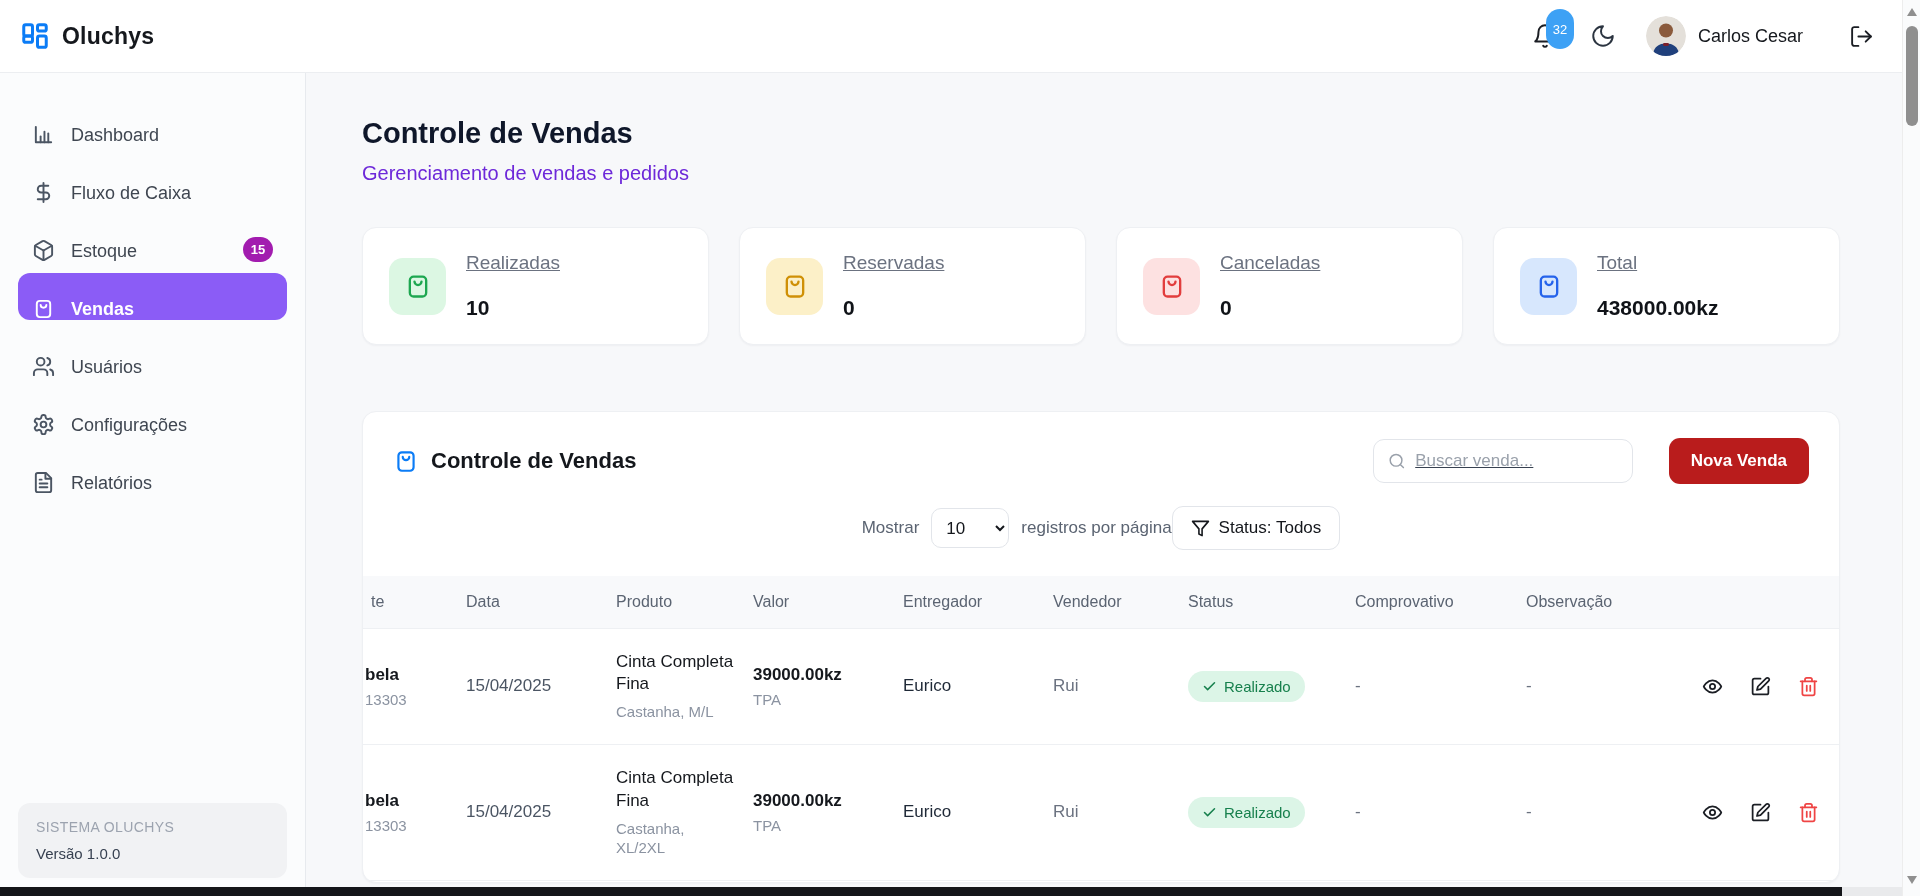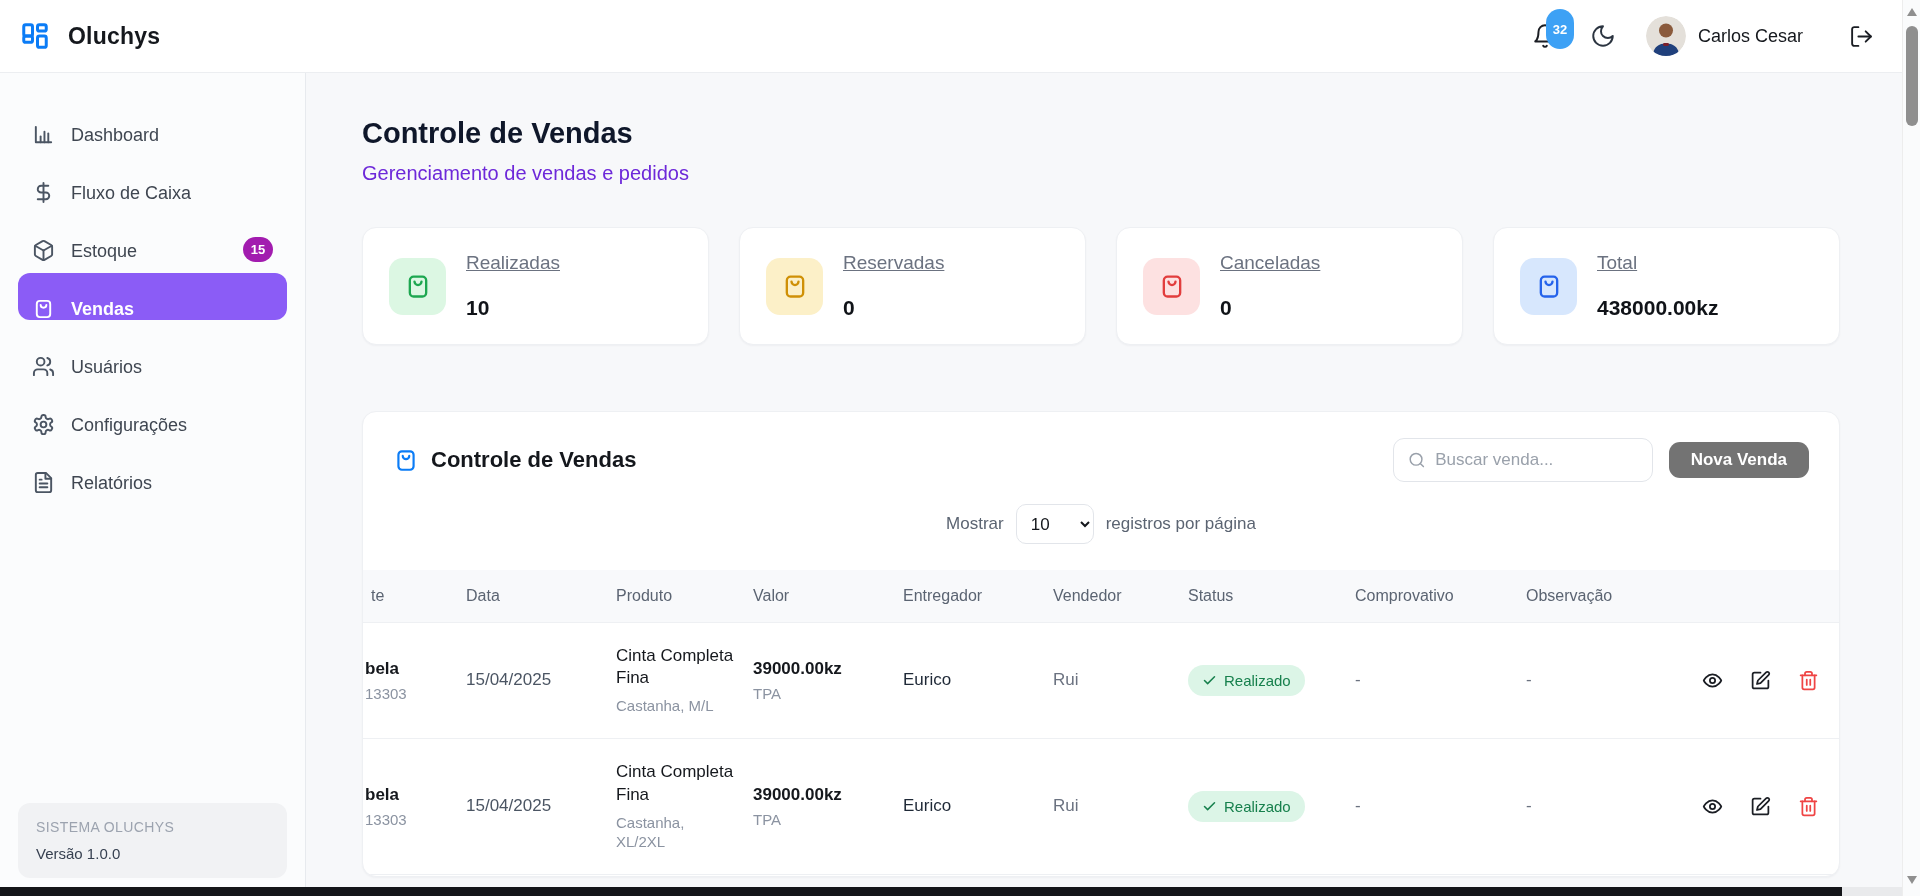--- a/index.html
+++ b/index.html
@@ -1,27 +1,27 @@
 <!DOCTYPE html>
 <html><head>
 <meta charset="utf-8">
 <style>
   * { margin:0; padding:0; box-sizing:border-box; }
   html,body { width:1920px; height:896px; overflow:hidden; }
   body { font-family:"Liberation Sans","DejaVu Sans",sans-serif; background:#f7f8fa; color:#111827; position:relative; }
 
   
   .topbar { position:absolute; top:0; left:0; width:1920px; height:73px; background:#ffffff; border-bottom:1px solid #eceef1; display:flex; align-items:center; justify-content:space-between; padding:0 46px 0 20px; z-index:5; }
-  .brand { display:flex; align-items:center; gap:18px; }
+  .brand { display:flex; align-items:center; gap:12px; }
   .brand .logo { color:#0b7cf6; display:flex; }
   .brand .name { font-size:23px; font-weight:bold; color:#15181d; letter-spacing:.2px; }
   .top-actions { display:flex; align-items:center; gap:30px; }
   .bell-wrap { position:relative; width:30px; height:30px; display:flex; align-items:center; justify-content:center; cursor:pointer; }
   .bell-wrap svg { color:#1b1e24; }
-  .notif-badge { position:absolute; top:-12px; right:-14px; min-width:28px; height:40px; padding:0 4px; background:#3da1f5; color:#fff; font-size:13px; font-weight:bold; border-radius:14px; display:flex; align-items:center; justify-content:center; }
+  .notif-badge { position:absolute; top:-12px; right:-14px; min-width:28px; height:40px; padding:0 4px; background:#3da1f5; color:#fff; font-size:13px; font-weight:normal; border-radius:14px; display:flex; align-items:center; justify-content:center; }
   .icon-btn { background:none; border:none; cursor:pointer; display:flex; align-items:center; color:#2b3440; padding:0; }
   .user-chip { display:flex; align-items:center; gap:12px; cursor:pointer; }
   .avatar { width:40px; height:40px; border-radius:50%; overflow:hidden; display:block; }
   .user-name { font-size:18px; color:#15181d; }
   .logout-btn { margin-left:16px; color:#1b1e24; }
 
   
   .sidebar { position:absolute; top:73px; left:0; width:306px; height:823px; background:#fbfcfd; border-right:1px solid #e7eaee; padding:26px 18px 18px 18px; display:flex; flex-direction:column; }
   .nav-item { display:flex; align-items:flex-end; gap:16px; height:47px; padding:0 14px; border-radius:12px; color:#3f4651; font-size:18px; cursor:pointer; margin-bottom:11px; position:relative; }
   .nav-item .nav-ic { display:flex; color:#4b5563; }
@@ -49,23 +49,23 @@
 
   
   .table-card { margin-top:66px; background:#fff; border:1px solid #eef0f3; border-radius:14px; box-shadow:0 1px 2px rgba(16,24,40,.04); overflow:hidden; }
   .tc-head { padding:26px 30px 0 30px; }
   .tc-row1 { display:flex; align-items:center; justify-content:space-between; }
   .tc-title-wrap { display:flex; align-items:center; gap:12px; }
   .tc-title-wrap .bag { color:#0b7cf6; display:flex; }
   .tc-title { font-size:22px; font-weight:bold; color:#14171c; }
   .tc-controls { display:flex; align-items:center; gap:16px; }
   .search-box { display:flex; align-items:center; gap:10px; width:260px; height:44px; border:1px solid #e2e5ea; border-radius:11px; padding:0 14px; background:#fff; color:#9aa1ab; }
-  .search-box input { border:none; outline:none; font-size:17px; width:100%; color:#374151; font-family:inherit; background:transparent; }
+  .search-box input { border:none; outline:none; font-size:17px; width:100%; color:#374151; font-family:inherit; background:transparent;text-decoration:underline; }
   .search-box input::placeholder { color:#9aa1ab; }
-  .btn-dark { background:#737373; color:#fff; border:none; border-radius:11px; height:36px; padding:0 22px; font-size:17px; font-weight:bold; cursor:pointer; font-family:inherit; }
+  .btn-dark { background:#b91c1c; color:#fff; border:none; border-radius:11px; height:46px; padding:0 22px; font-size:17px; font-weight:bold; cursor:pointer; font-family:inherit;margin-left:20px; }
   .tc-row2 { display:flex; align-items:center; justify-content:center; margin-top:22px; padding-bottom:26px; }
   .show-wrap { display:flex; align-items:center; gap:12px; font-size:17px; color:#5b6472; }
   .per-page { height:40px; border:1px solid #e2e5ea; border-radius:10px; font-size:17px; color:#14171c; padding:0 10px; background:#fff; font-family:inherit; width:78px; }
   .btn-status { display:flex; align-items:center; gap:9px; background:#fff; border:1px solid #e2e5ea; border-radius:11px; height:44px; padding:0 18px; font-size:17px; color:#14171c; cursor:pointer; font-family:inherit; }
 
   table.sales { width:100%; border-collapse:collapse; table-layout:fixed; }
   .sales thead th { background:#f8f9fb; font-size:16px; font-weight:normal; color:#5b6472; text-align:left; height:52px; padding:0 8px; white-space:nowrap; overflow:hidden; }
   .sales td { border-top:1px solid #eef0f3; padding:22px 8px; vertical-align:middle; font-size:17px; color:#1f2937; }
   .col-cliente { width:95px; }  .col-data { width:150px; } .col-produto { width:137px; }
   .col-valor { width:150px; } .col-entregador { width:150px; } .col-vendedor { width:135px; }
@@ -300,20 +300,26 @@
         </div>
       </div>
       <div class="tc-row2">
         <div class="show-wrap">
           <span>Mostrar</span>
           <select class="per-page">
             <option>10</option>
           </select>
           <span>registros por página</span>
         </div>
+        <button class="btn-status">
+          <svg width="19" height="19" viewBox="0 0 24 24" fill="none" stroke="currentColor" stroke-width="2" stroke-linecap="round" stroke-linejoin="round">
+              <polygon points="22 3 2 3 10 12.46 10 19 14 21 14 12.46"></polygon>
+            </svg>
+          <span>Status: Todos</span>
+        </button>
       </div>
     </div>
 
     <table class="sales">
       <colgroup>
         <col class="col-cliente">
           <col class="col-data">
           <col class="col-produto">
           <col class="col-valor">
           <col class="col-entregador">

